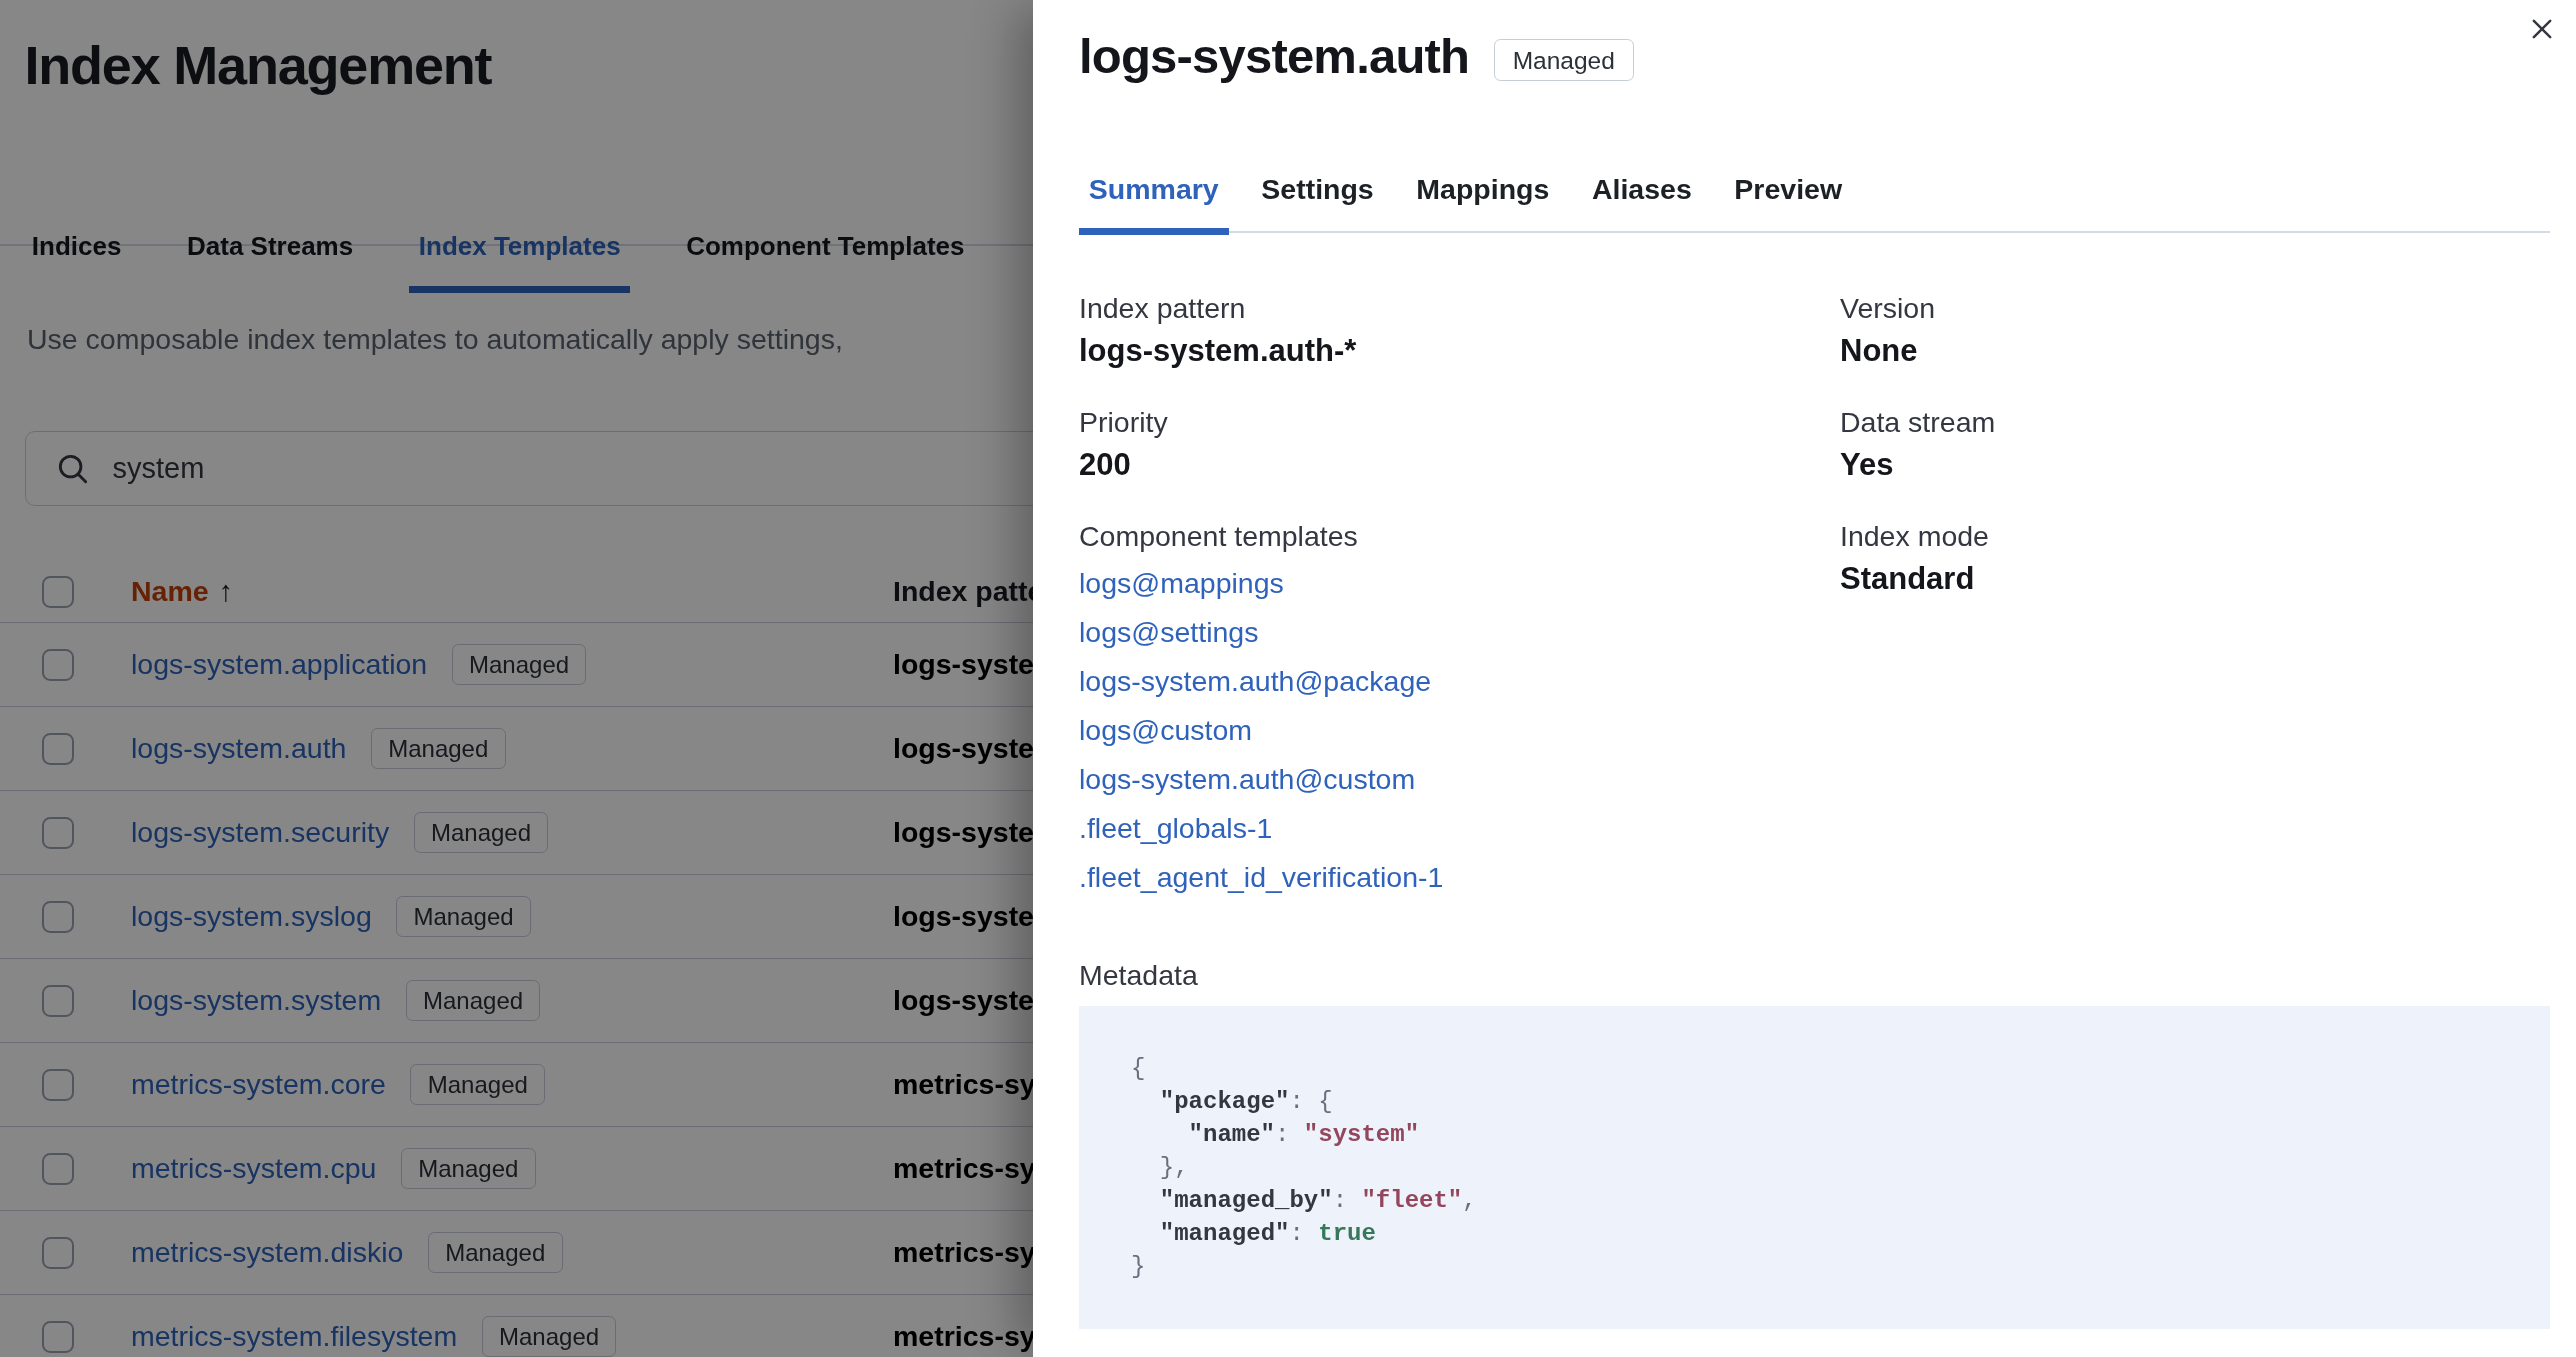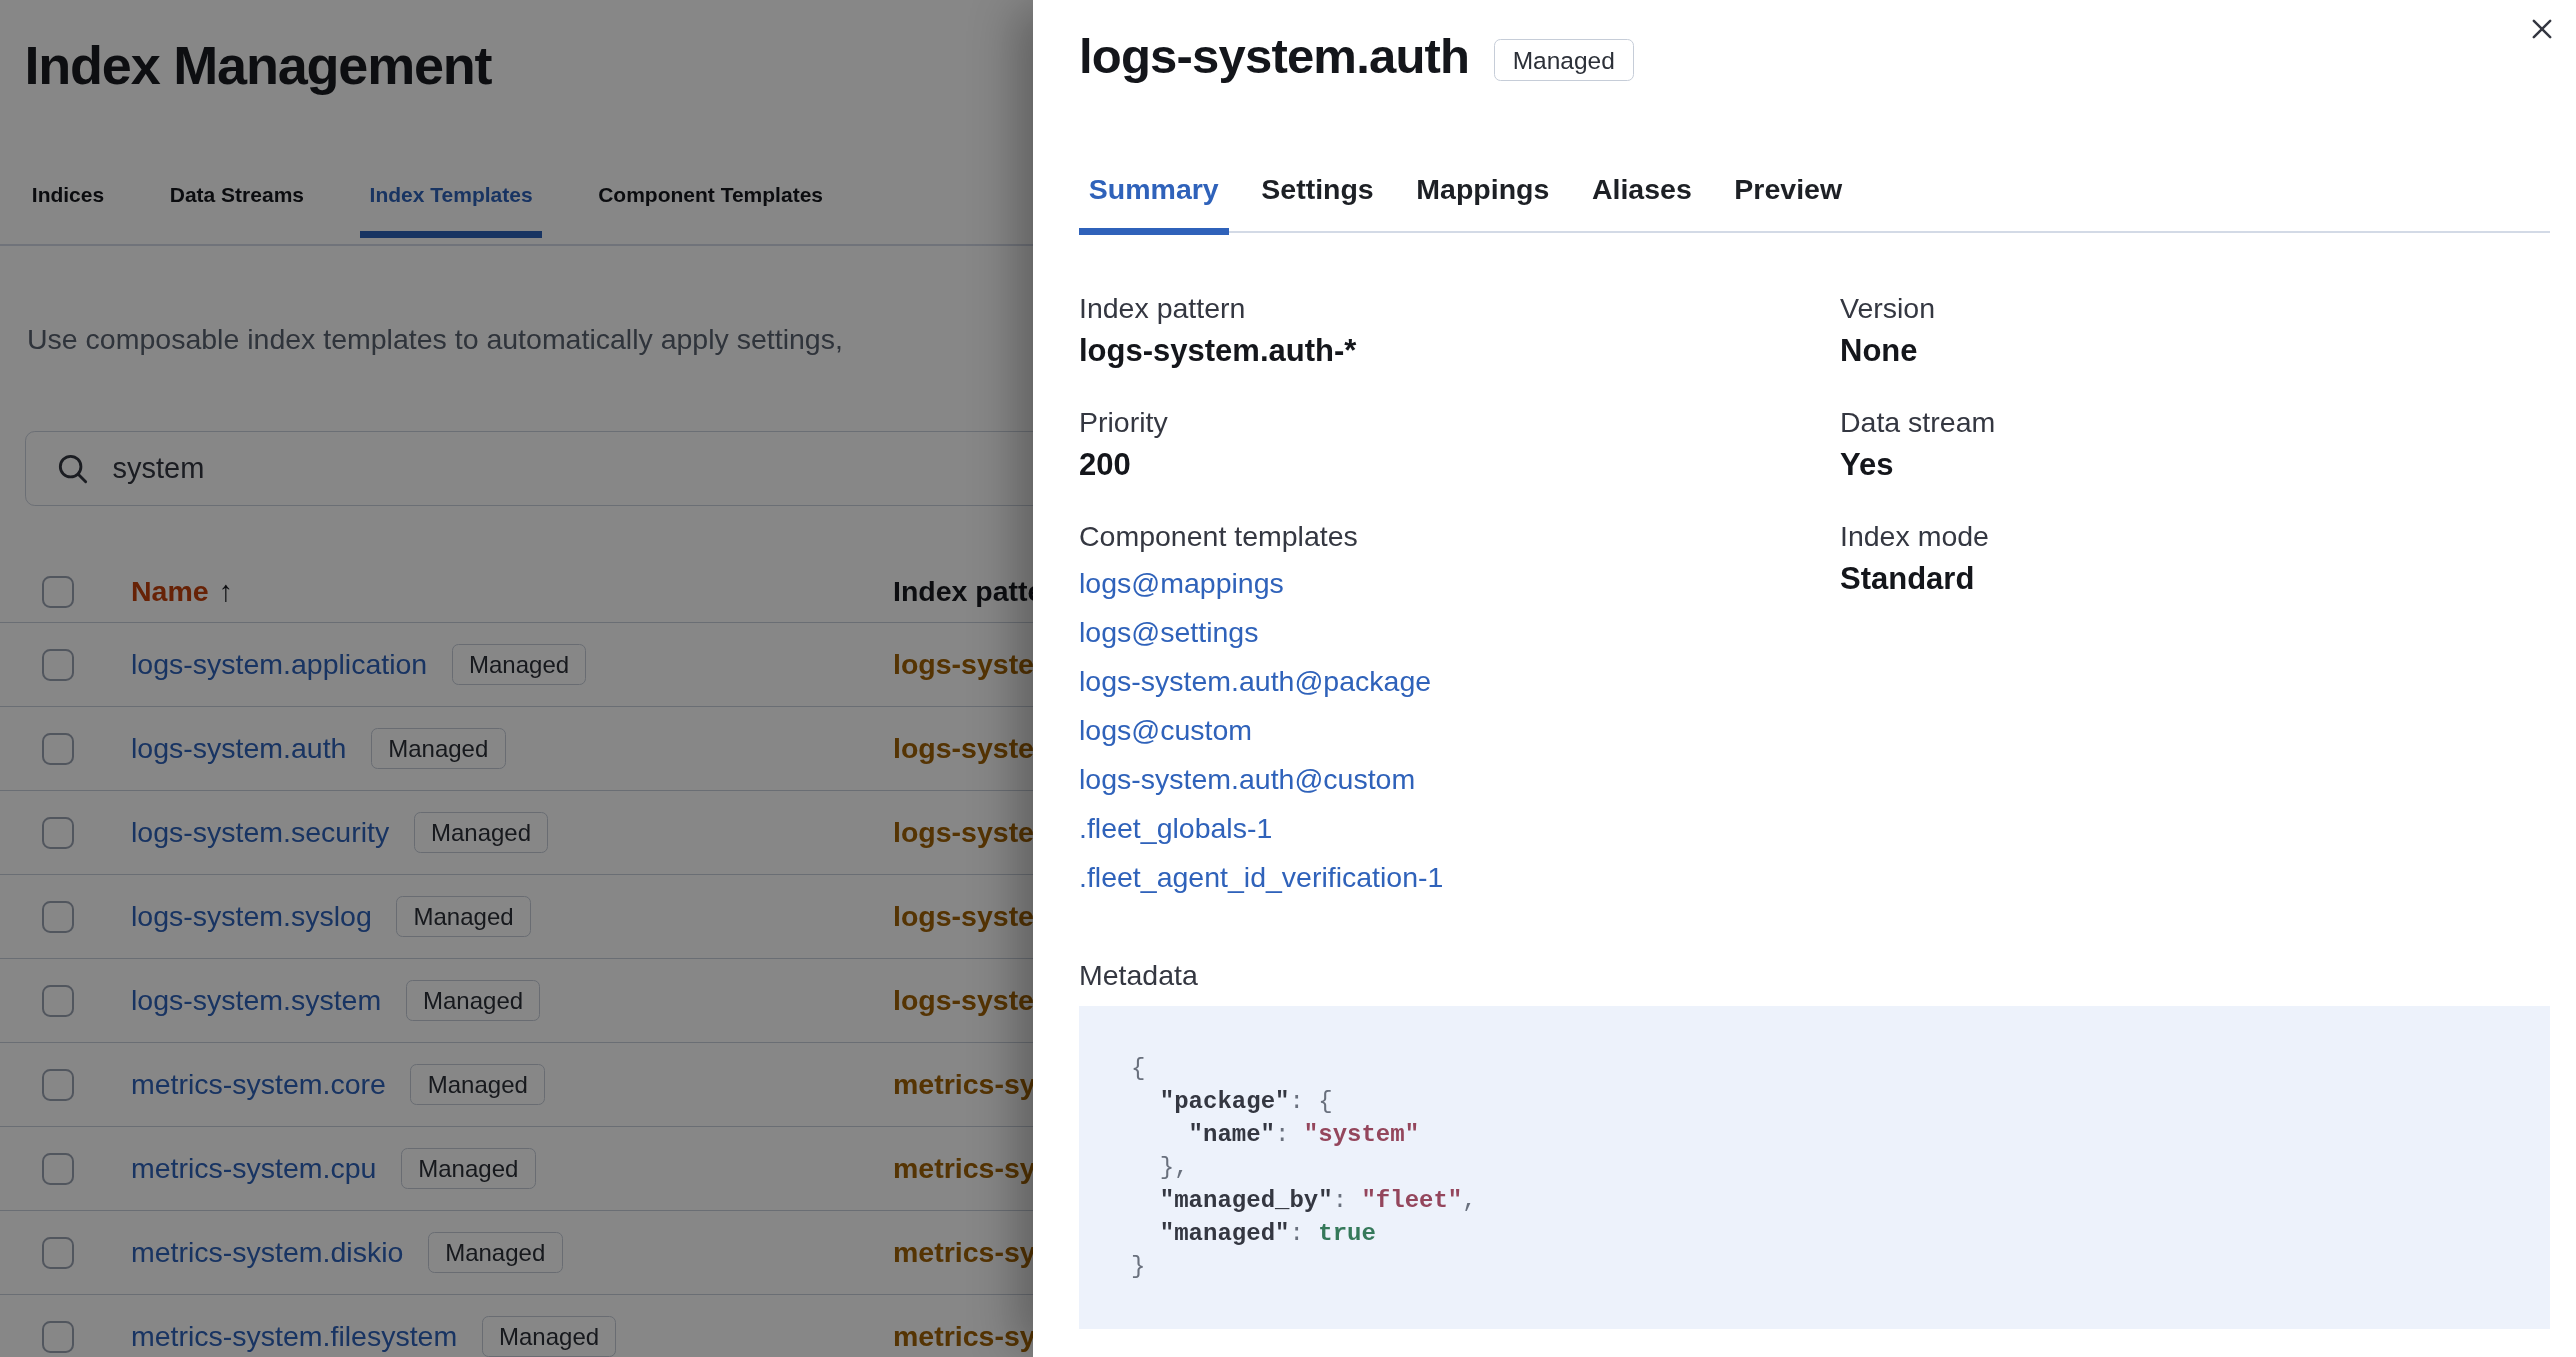--- a/index.html
+++ b/index.html
@@ -10,22 +10,22 @@
   }
   
   .page { position:absolute; inset:0; z-index:1; background:#fff; }
   .page-title {
     position:absolute; left:24.5px; top:34px;
     font-size:54px; font-weight:700; letter-spacing:-1.2px; color:#1a1c21;
   }
   .page-tabline { position:absolute; left:0; right:0; top:244px; height:2.4px; background:#d3dae6; }
   .page-tabs { position:absolute; left:22px; top:183px; display:flex; }
   .ptab {
-    font-size:21px; font-weight:700; color:#16181d;
-    padding:0 9.8px 29px 9.8px; margin-right:46px; position:relative; cursor:pointer; white-space:nowrap;
+    font-size:26px; font-weight:700; color:#16181d;
+    padding:0 9.8px 29px 9.8px; margin-right:46px; position:relative; cursor:pointer; white-space:nowrap;margin-top:48px;
   }
   .ptab.active { color:#2f62ba; }
   .ptab.active::after {
     content:""; position:absolute; left:0; right:0; bottom:-2.4px; height:7.3px; background:#2f62ba;
   }
   .page-desc { position:absolute; left:27px; top:323px; font-size:28.5px; color:#5a6270; white-space:nowrap; }
   .search-box {
     position:absolute; left:24.5px; top:431px; width:2105px; height:75px;
     border:1.6px solid #cbd2dd; border-radius:9.8px; background:#fff;
     display:flex; align-items:center; padding-left:28px;
@@ -43,21 +43,21 @@
   }
   .th-name { margin-left:57px; font-size:28.5px; font-weight:700; color:#c2410c; }
   .sort-arrow { margin-left:9.8px; font-size:29px; color:#1a1c21; font-weight:400; }
   .th-pattern { position:absolute; left:893px; font-size:28.5px; font-weight:700; color:#1a1c21; white-space:nowrap; }
   .trow { position:relative; height:84px; display:flex; align-items:center; border-bottom:1.6px solid #c9d0db; }
   .row-link { margin-left:57px; font-size:28.5px; color:#2f62ba; text-decoration:none; cursor:pointer; white-space:nowrap; }
   .badge {
     margin-left:24.5px; font-size:24px; color:#2c3038; background:#fff;
     border:1.6px solid #c6cdd8; border-radius:6.5px; padding:5.7px 16.3px 4.9px; white-space:nowrap;
   }
-  .cell-pattern { position:absolute; left:893px; font-size:28.5px; font-weight:700; color:#a16207; white-space:nowrap; }
+  .cell-pattern { position:absolute; left:893px; font-size:28.5px; font-weight:700; color:#000000; white-space:nowrap; }
   
   .overlay { position:absolute; inset:0; z-index:50; background:rgba(0,0,0,0.47); }
   
   .flyout {
     position:absolute; left:1033px; top:0; width:1543px; height:1357px; z-index:60;
     background:#fff; box-shadow:-23px 0 46px -8.2px rgba(0,0,0,0.30);
     padding:0 26px 0 46px; overflow:hidden;
   }
   .fl-close {
     position:absolute; top:9.8px; right:14.7px; width:39px; height:39px;

